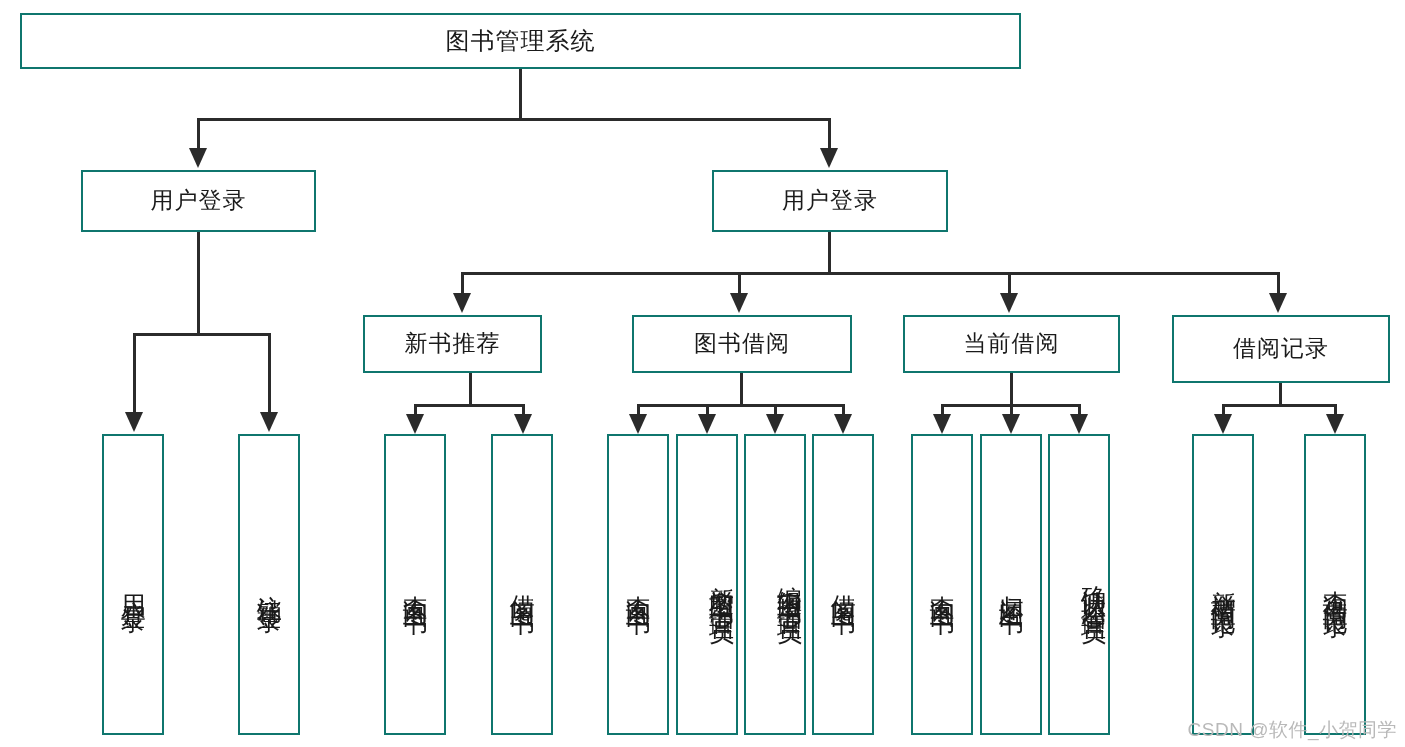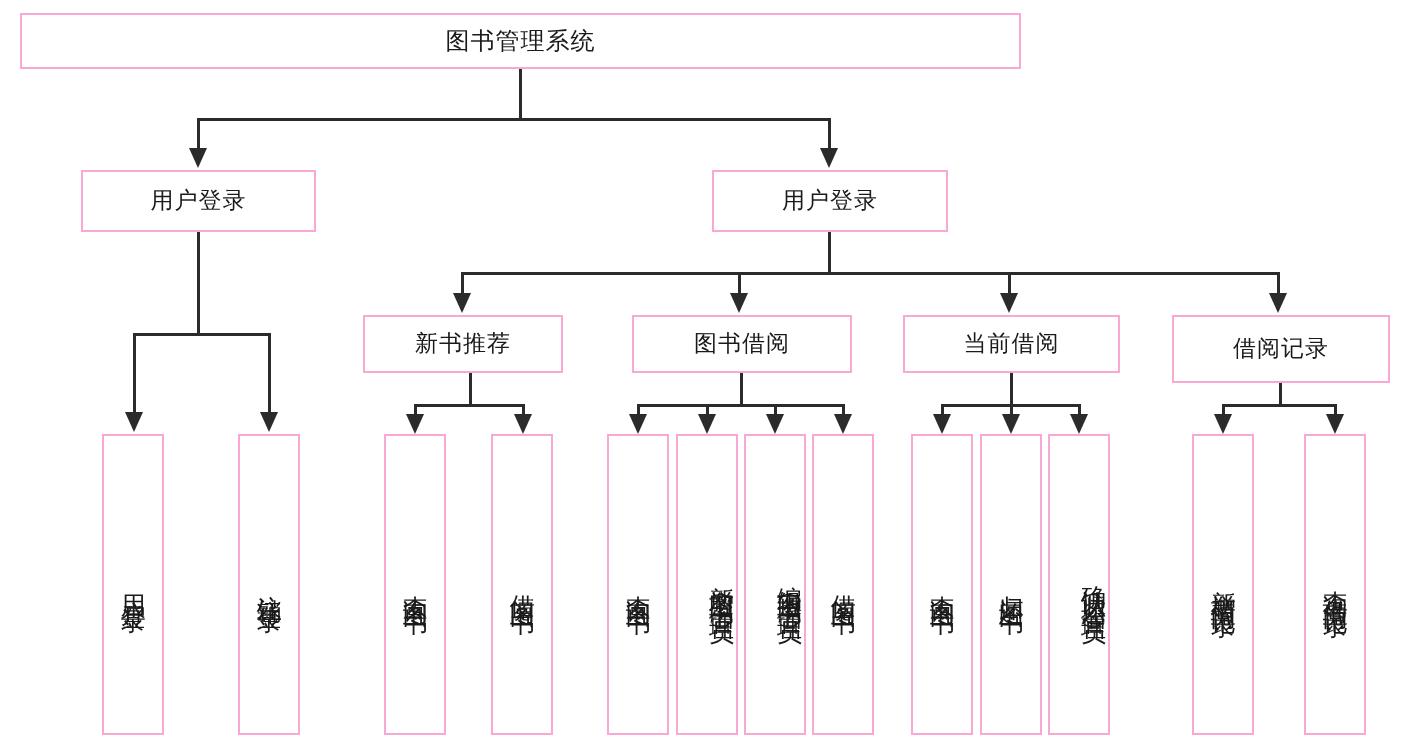--- a/index.html
+++ b/index.html
@@ -16,21 +16,21 @@
     width: 1405px;
     height: 747px;
     background: #ffffff;
     overflow: hidden;
   }
   
   .node {
     position: absolute;
     box-sizing: border-box;
     background: #ffffff;
-    border: 2px solid #f9a8d4;
+    border: 2px solid #0f766e;
     display: flex;
     align-items: center;
     justify-content: center;
     color: #1a1a1a;
     line-height: 1.18;
     z-index: 3;
   }
   .node.h {                       
     font-size: 23px;
     letter-spacing: 1px;
@@ -112,21 +112,21 @@
   <div class="hline" style="left:461px; top:272px; width:819px;"></div>
   <div class="vline" style="left:461px; top:272px; height:22px;"></div>
   <div class="arrow" style="left:453px; top:293px;"></div>
   <div class="vline" style="left:738px; top:272px; height:22px;"></div>
   <div class="arrow" style="left:730px; top:293px;"></div>
   <div class="vline" style="left:1008px; top:272px; height:22px;"></div>
   <div class="arrow" style="left:1000px; top:293px;"></div>
   <div class="vline" style="left:1277px; top:272px; height:22px;"></div>
   <div class="arrow" style="left:1269px; top:293px;"></div>
 
-  <div class="node h" style="left:363px; top:315px; width:200px; height:58px;">新书推荐</div>
+  <div class="node h" style="left:363px; top:315px; width:179px; height:58px;">新书推荐</div>
 
   <div class="node h" style="left:903px; top:315px; width:217px; height:58px;">当前借阅</div>
 
   <div class="node h" style="left:632px; top:315px; width:220px; height:58px;">图书借阅</div>
 
   <div class="node h" style="left:1172px; top:315px; width:218px; height:68px;">借阅记录</div>
 
   <div class="vline" style="left:469px; top:373px; height:33px;"></div>
   <div class="hline" style="left:414px; top:404px; width:111px;"></div>
   <div class="vline" style="left:414px; top:404px; height:12px;"></div>
@@ -172,14 +172,15 @@
   <div class="node v" style="left:744px; top:434px; width:62px; height:301px;">编辑图书（管理员）</div>
   <div class="node v centered" style="left:812px; top:434px; width:62px; height:301px;">借阅图书</div>
 
   <div class="node v centered" style="left:911px; top:434px; width:62px; height:301px;">查询图书</div>
   <div class="node v centered" style="left:980px; top:434px; width:62px; height:301px;">归还图书</div>
   <div class="node v" style="left:1048px; top:434px; width:62px; height:301px;">确认归还（管理员）</div>
 
   <div class="node v centered" style="left:1192px; top:434px; width:62px; height:301px;">新增借阅记录</div>
   <div class="node v centered" style="left:1304px; top:434px; width:62px; height:301px;">查询借阅记录</div>
 
+  <div id="watermark">CSDN @软件_小贺同学</div>
 
 </div>
 
 </body></html>

